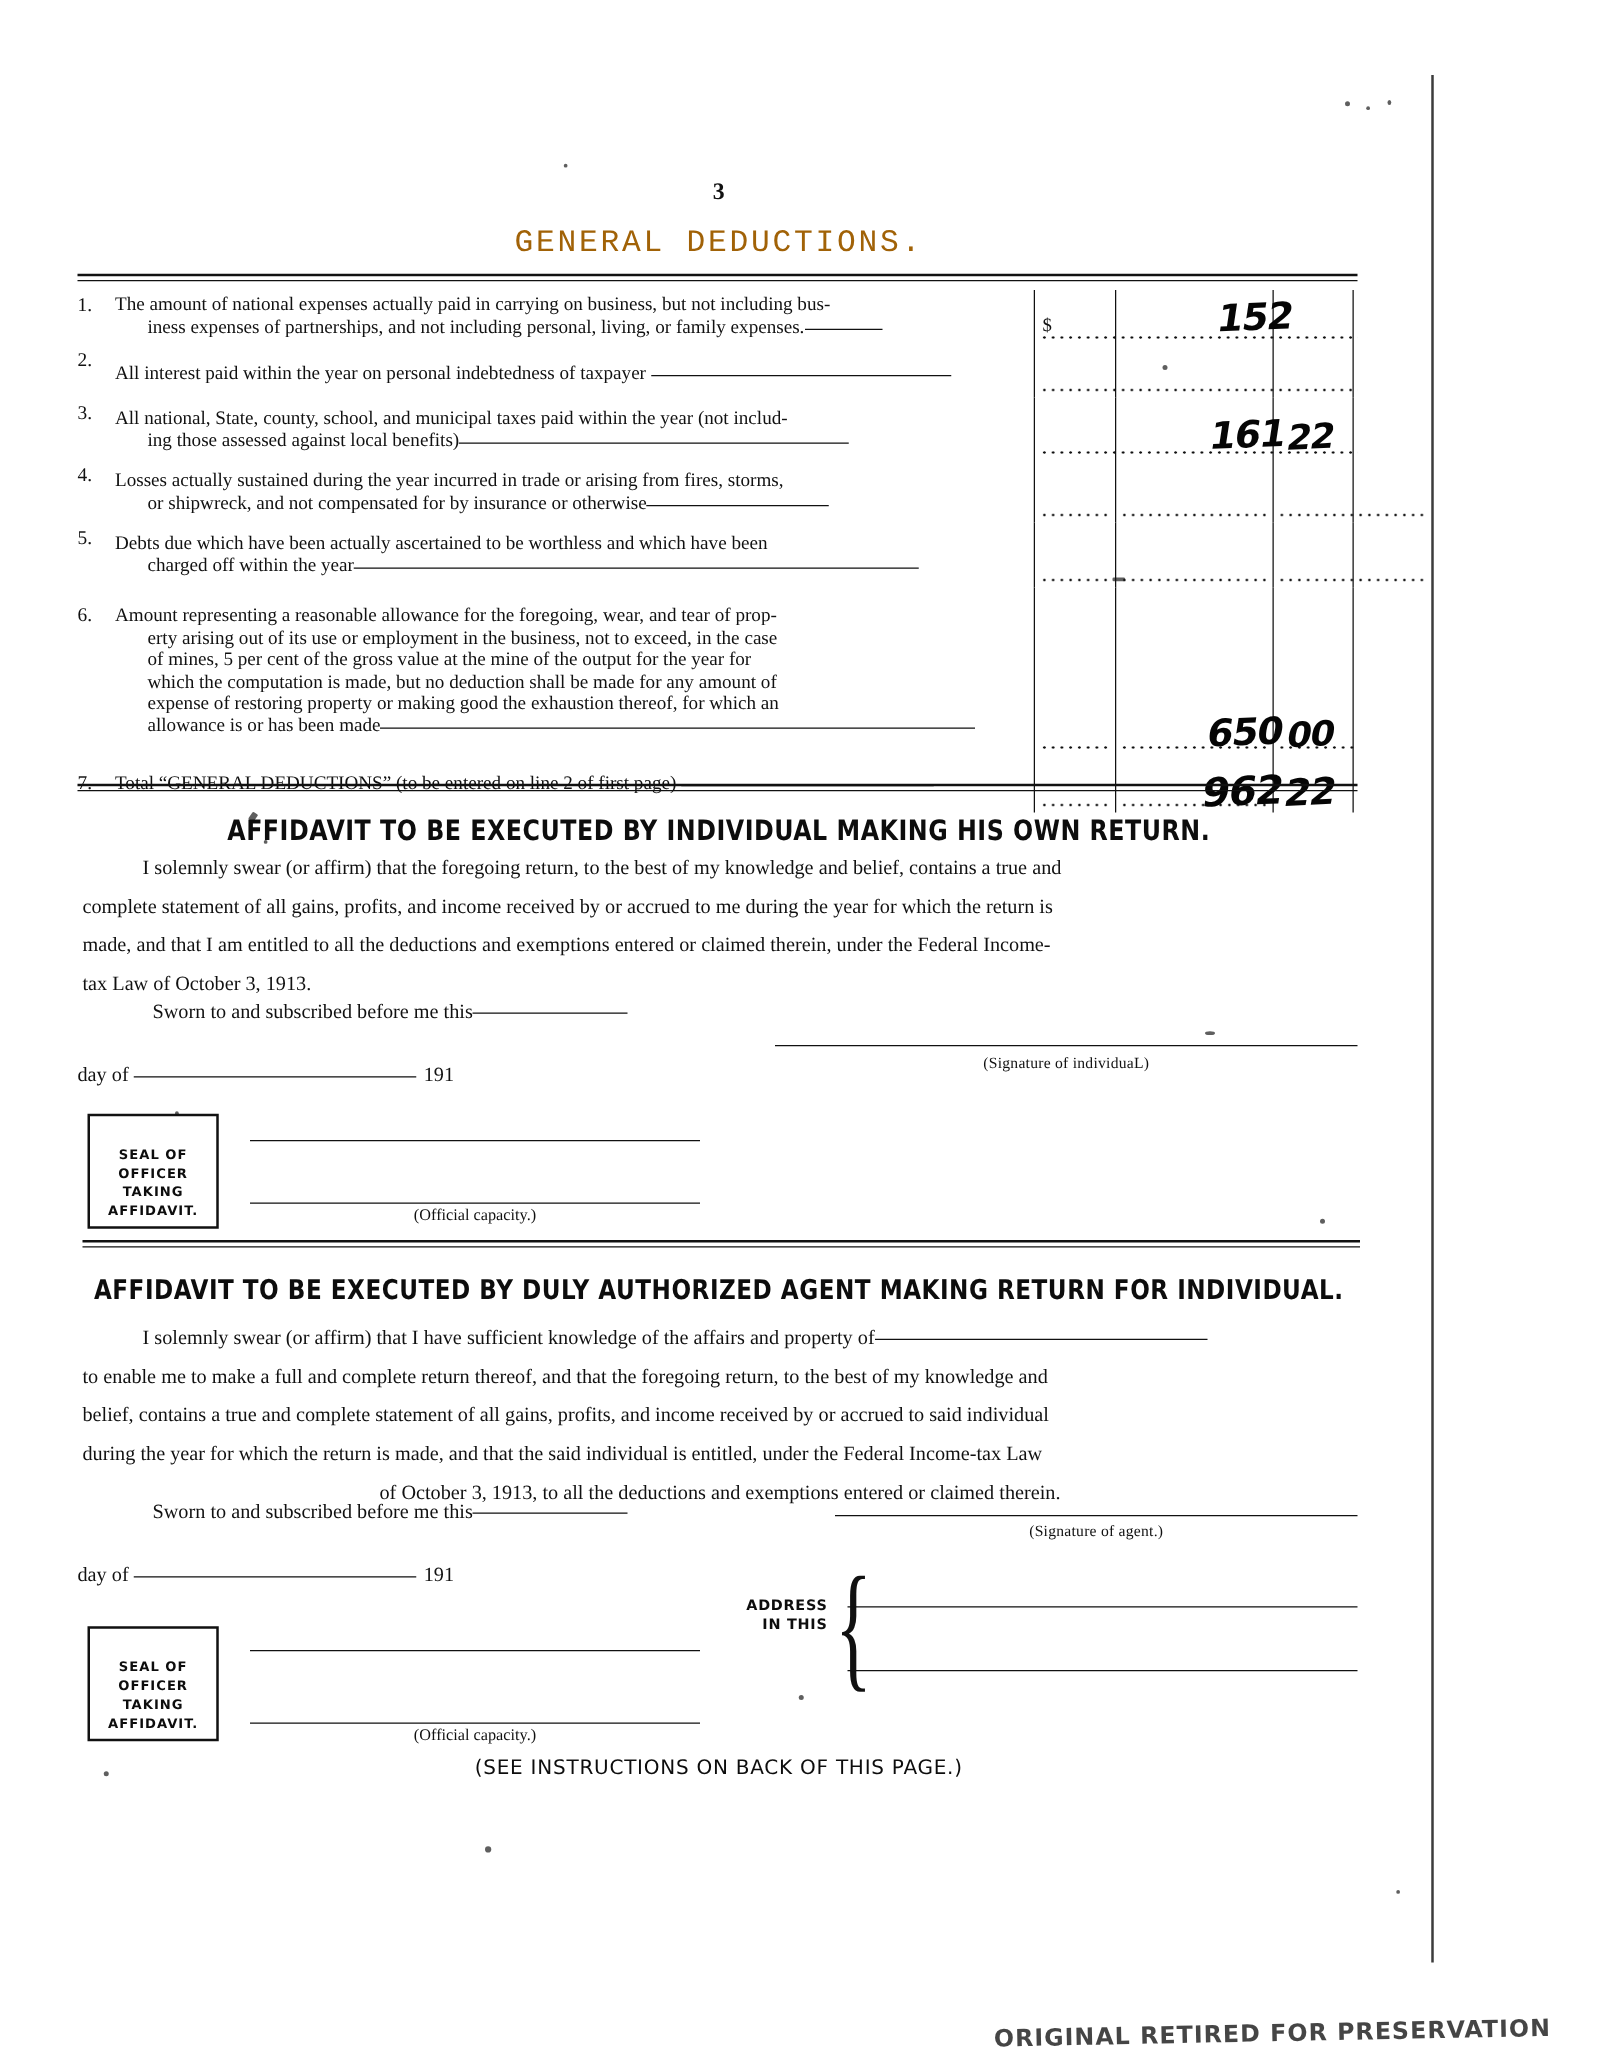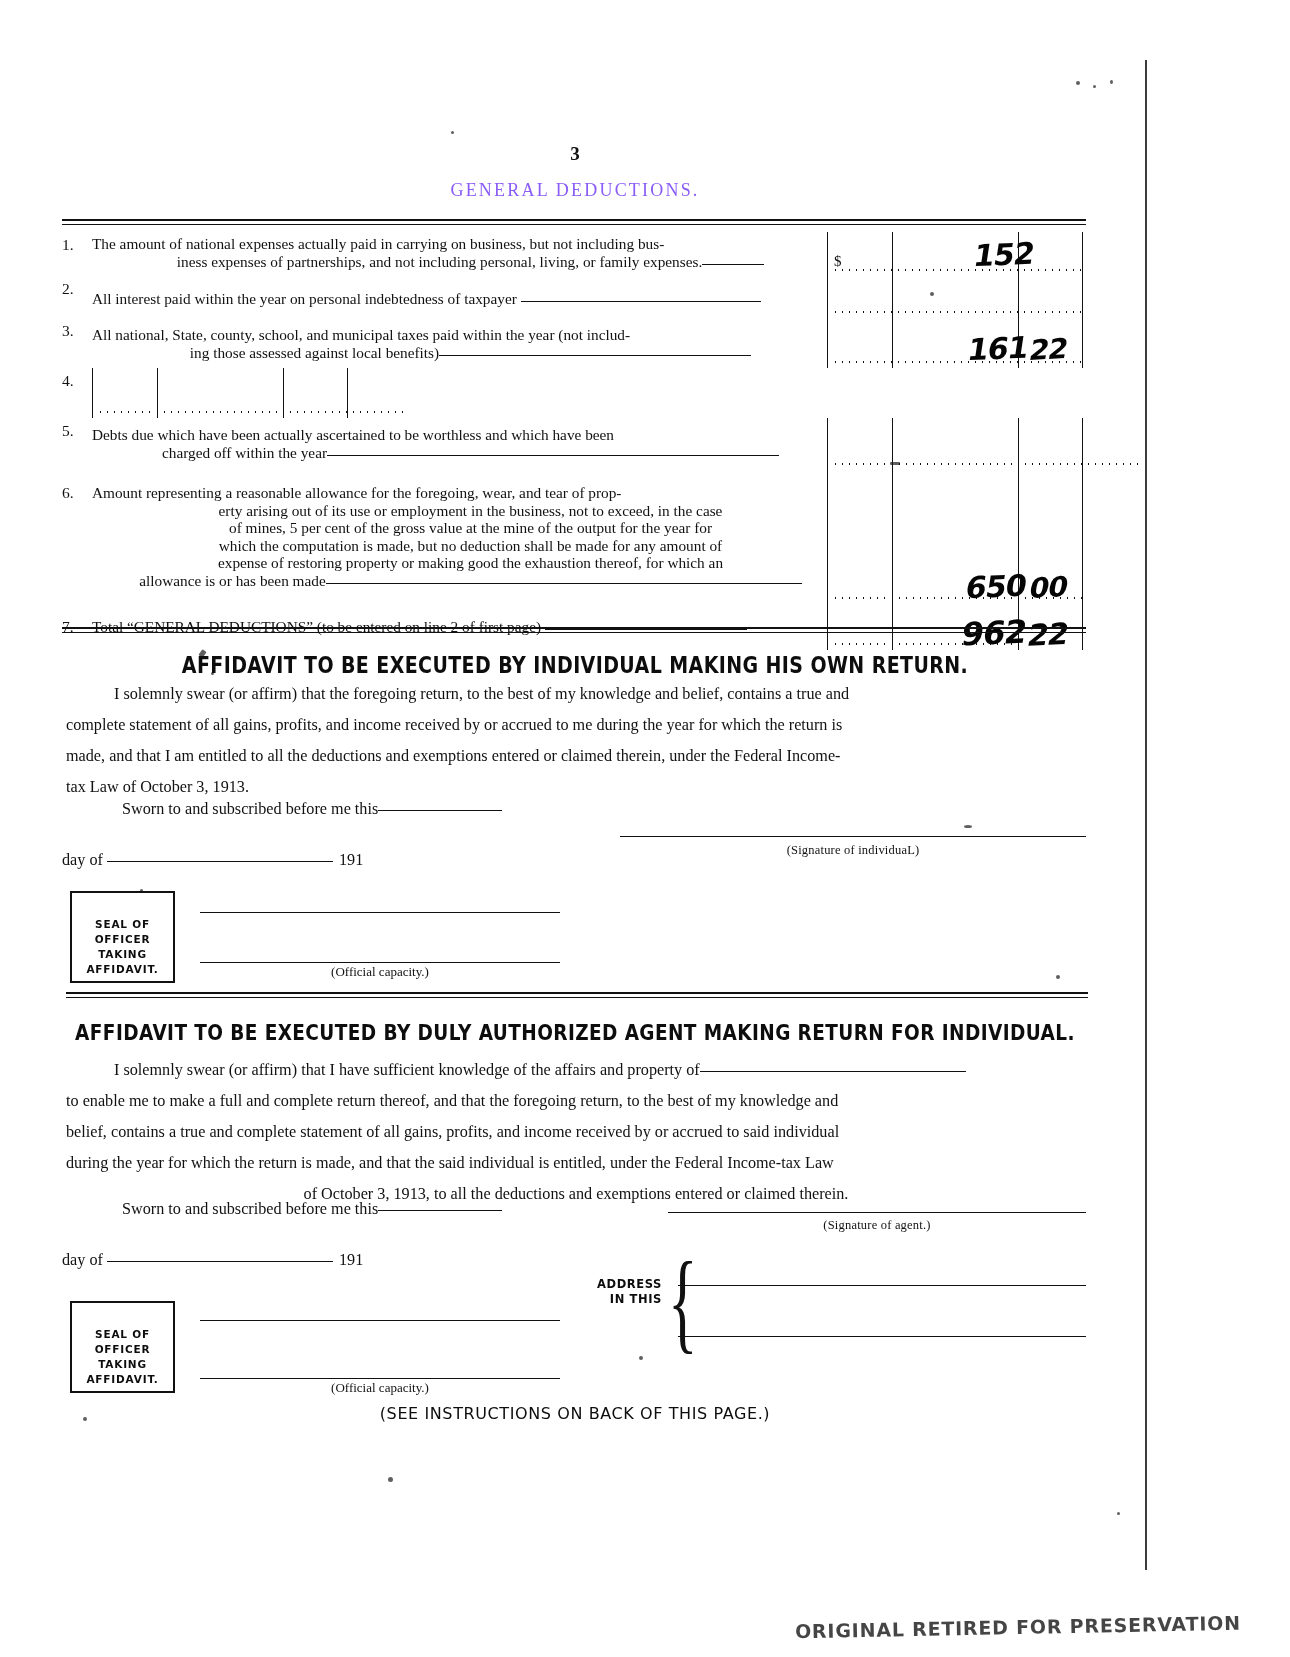--- a/index.html
+++ b/index.html
@@ -47,24 +47,24 @@
     font-size: 19px;
     font-weight: bold;
     font-family: "Liberation Serif", serif;
   }
   .main-title {
     position: absolute;
     top: 180px;
     left: 0;
     width: 1150px;
     text-align: center;
-    font-family: Liberation Serif, serif;
-    font-size: 18px;
+    font-family: Liberation Mono, monospace;
+    font-size: 25px;
     letter-spacing: 2.2px;
-    color: #8b5cf6;
+    color: #a16207;
   }
 
   
   .rule-double {
     position: absolute;
     left: 62px;
     width: 1024px;
     height: 6px;
   }
   .rule-double::before,
@@ -101,21 +101,21 @@
   .ded-text {
     flex: 1 1 auto;
     font-size: 15.3px;
     line-height: 17.6px;
     padding-top: 3px;
     padding-right: 4px;
     padding-bottom: 5px;
     position: relative;
   }
   .ded-text .l { display: block; white-space: nowrap; }
-  .ded-text .ind { padding-left: 26px; text-align: center; }
+  .ded-text .ind { padding-left: 26px; }
   .leader {
     display: inline-block;
     border-bottom: 1.6px solid #111;
     vertical-align: 2px;
   }
   
   .money-cols {
     flex: 0 0 258px;
     width: 258px;
     position: relative;
@@ -351,20 +351,24 @@
         <div class="vline v2"></div>
         <div class="vline v3"></div>
         <div class="dotline"></div>
         <span class="hw" style="left:140px; bottom:2px;">161</span>
         <span class="hw cents" style="left:202px; bottom:2px;">22</span>
       </div>
     </div>
 
     <div class="ded-row" style="min-height:50px;">
       <div class="ded-num">4.</div>
+      <div class="ded-text" style="padding-top:8px;">
+        <span class="l">Losses actually sustained during the year incurred in trade or arising from fires, storms,</span>
+        <span class="l ind"><span>or shipwreck, and not compensated for by insurance or otherwise</span><span class="leader" style="width:146px;"></span></span>
+      </div>
       <div class="money-cols">
         <div class="vline v1"></div>
         <div class="vline v2"></div>
         <div class="vline v3"></div>
         <div class="dotline seg2"></div>
         <div class="dotline seg3"></div>
         <div class="dotline" style="right:auto; left:4px; width:56px;"></div>
         <span class="hw" style="left:140px; bottom:2px;"></span>
       </div>
     </div>

